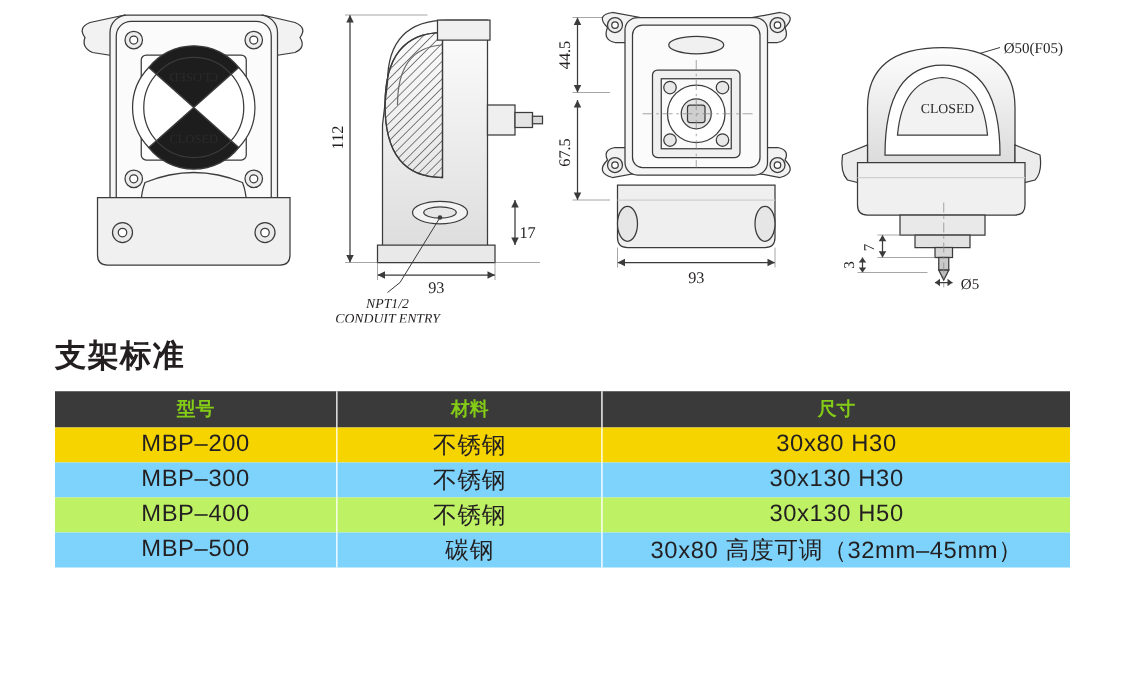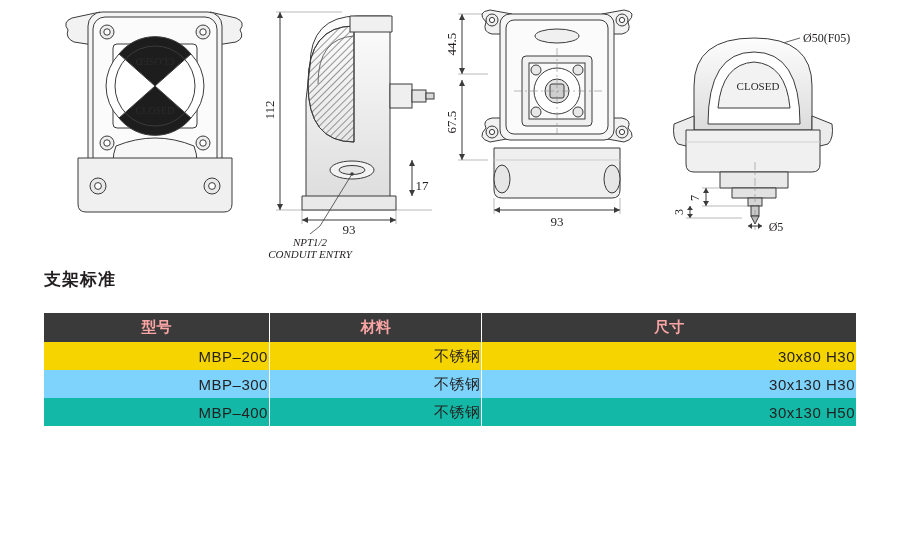--- a/index.html
+++ b/index.html
@@ -14,53 +14,53 @@
   .drawings{
     position:relative;
     width:900px;height:258px;
     background:#ffffff;
   }
   .drawings svg{display:block;}
 
   .section-title{
     position:absolute;
     left:44px; top:268px;
-    font-size:17px;
+    font-size:25px;
     font-weight:bold;
     letter-spacing:1px;
     color:#231f20;
   }
 
   table.spec{
     position:absolute;
     left:44px; top:313px;
     width:812px;
     border-collapse:collapse;
     font-size:15px;
   }
   table.spec th{
     background:#3a3a3a;
-    color:#fca5a5;
+    color:#84cc16;
     font-weight:bold;
     height:27px;
     font-size:15px;
     border-right:1px solid #ffffff;
   }
   table.spec th:last-child{border-right:none;text-align:center;}
   table.spec td{
     height:26px;
-    text-align:right;
-    font-size:15px;
+    text-align:center;
+    font-size:19px;
     color:#231f20;
     border-right:1px solid #ffffff;
     letter-spacing:0.5px;
   }
   table.spec td:last-child{border-right:none;}
   table.spec tr.row-odd td{background:#7dd3fc;}
-  table.spec tr.row-even td{background:#14b8a6;}
+  table.spec tr.row-even td{background:#bef264;}
   table.spec tr.row-highlight td{background:#f5d400;font-weight:normal;}
   .col-a{width:216px;}
   .col-b{width:203px;}
   .col-c{width:360px;}
   td.left-pad{ text-align:center; }
 </style>
 </head>
 <body>
 
 <div class="drawings">
@@ -291,14 +291,19 @@
     <tr class="row-odd">
       <td>MBP–300</td>
       <td>不锈钢</td>
       <td class="left-pad">30x130 H30</td>
     </tr>
     <tr class="row-even">
       <td>MBP–400</td>
       <td>不锈钢</td>
       <td class="left-pad">30x130 H50</td>
     </tr>
+    <tr class="row-odd">
+      <td>MBP–500</td>
+      <td>碳钢</td>
+      <td class="left-pad">30x80  高度可调（32mm–45mm）</td>
+    </tr>
   </tbody>
 </table>
 
 </body></html>

